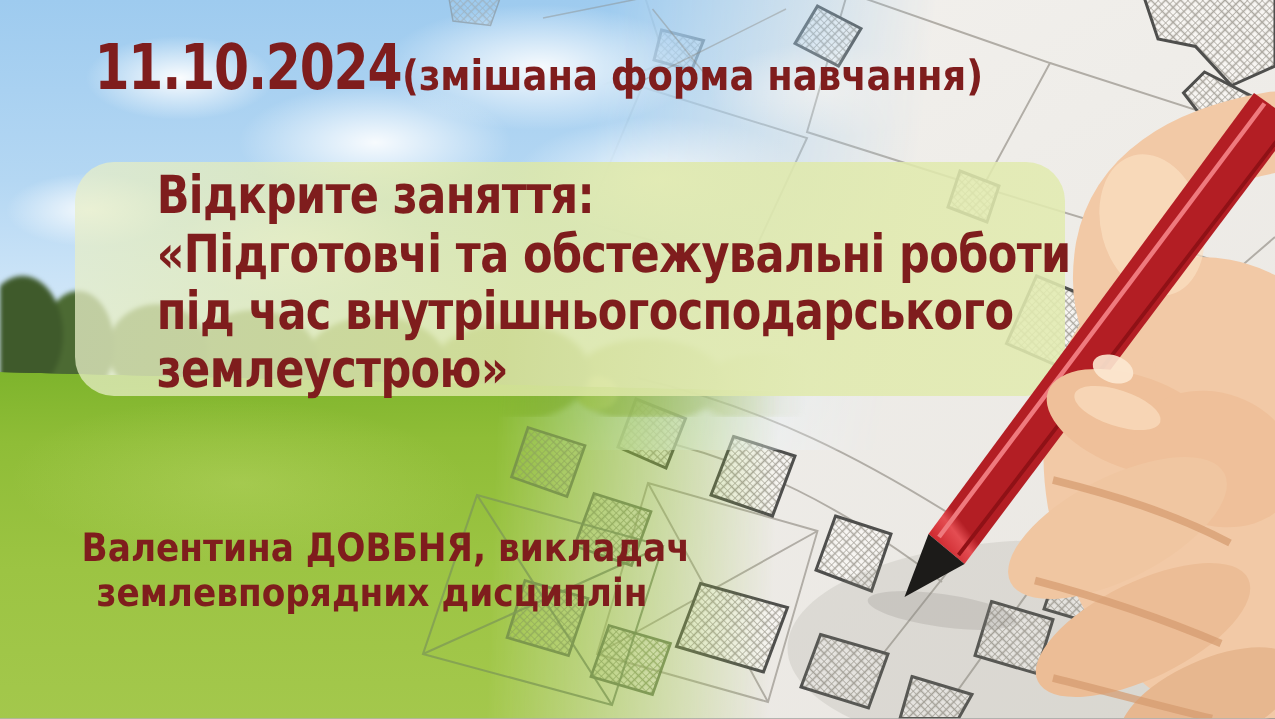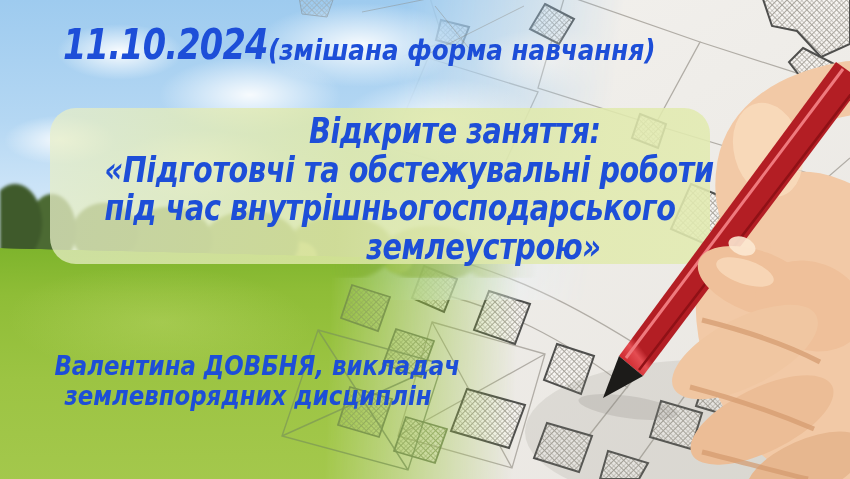--- a/index.html
+++ b/index.html
@@ -1,19 +1,19 @@
 <!DOCTYPE html>
 <html><head>
 <meta charset="utf-8">
 <style>
   html,body{margin:0;padding:0;background:#777;}
   .slide{
     position:relative;width:850px;height:479px;overflow:hidden;
     font-family:"DejaVu Sans","Liberation Sans",sans-serif;
-    font-weight:bold;font-style:italic;color:#1d4ed8;background:#f1efec;
+    font-weight:bold;color:#7f1d1d;background:#f1efec;
   }
   .slide *{position:absolute;}
   svg{display:block;}
   .layer{left:0;top:0;width:850px;height:479px;}
 
   
   .sky{
     left:0;top:0;width:690px;height:300px;
     background:linear-gradient(180deg,#9ecbef 0%,#b4d7f3 40%,#d5e9f9 72%,#eef6fd 100%);
     -webkit-mask-image:linear-gradient(97deg,#000 0%,#000 56%,rgba(0,0,0,0) 86%);
@@ -60,21 +60,21 @@
   .panel{
     left:50px;top:108px;width:660px;height:156px;border-radius:26px;
     background:linear-gradient(100deg,rgba(231,238,201,.75) 0%,rgba(222,232,166,.84) 45%,rgba(226,235,177,.88) 100%);
   }
 
   
   .date{left:63px;top:24px;font-size:42px;line-height:1;letter-spacing:-1px;
         transform:scaleX(.8);transform-origin:0 50%;white-space:nowrap;}
   .note{left:268px;top:37px;font-size:28px;line-height:1;
         transform:scaleX(.88);transform-origin:0 50%;white-space:nowrap;}
-  .title{left:50px;top:112px;width:605px;text-align:right;}
+  .title{left:50px;top:112px;width:605px;text-align:left;}
   .title .ln{position:static;display:block;font-size:35px;line-height:38.5px;
         letter-spacing:-0.5px;transform:scaleX(.82);transform-origin:50% 50%;white-space:nowrap;}
   .author{left:28px;top:351px;width:440px;text-align:center;}
   .author .ln{position:static;display:block;font-size:26px;line-height:30px;
         transform:scaleX(.88);transform-origin:50% 50%;white-space:nowrap;}
 </style>
 </head>
 <body>
 
 <div class="slide">

